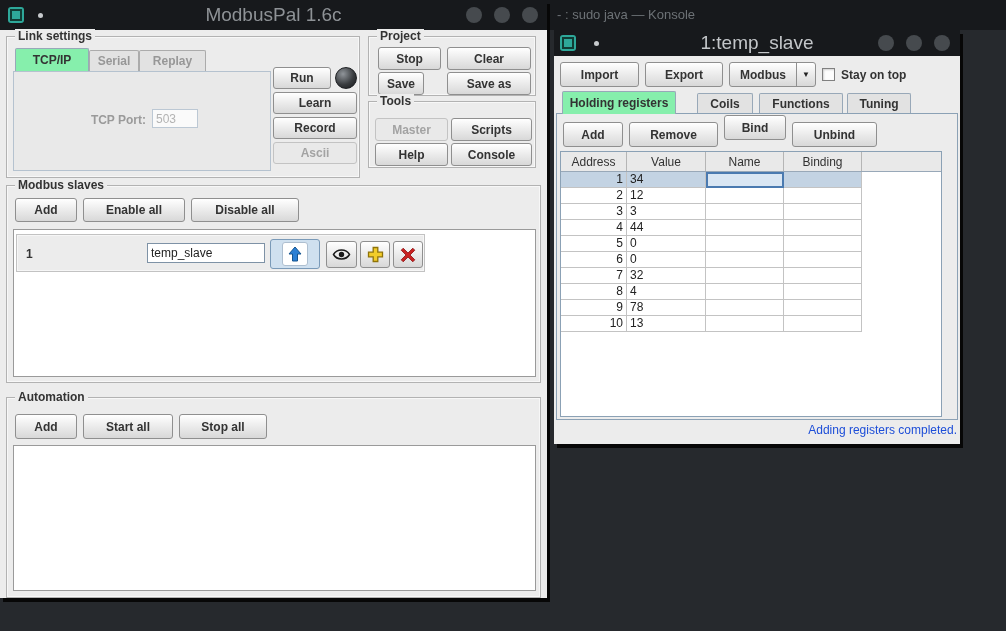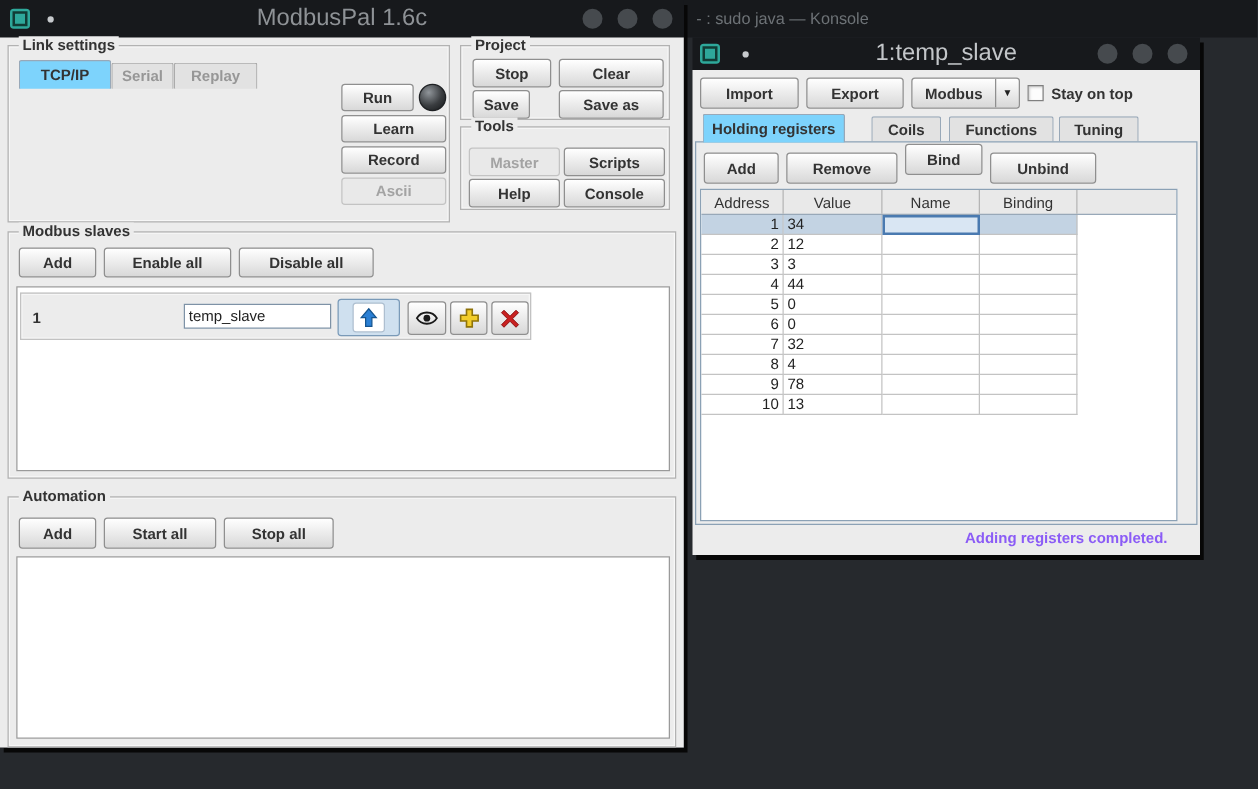--- a/index.html
+++ b/index.html
@@ -27,21 +27,21 @@
   .group-title { position:absolute; top:-8px; left:8px; background:#ececec; padding:0 3px; font-size:12px; font-weight:bold; color:#333; line-height:15px; }
 
   .btn { position:absolute; display:flex; align-items:center; justify-content:center; font-size:12px; font-weight:bold; color:#333;
          background:linear-gradient(#ffffff,#ebebeb 50%,#d8d8d8); border:1px solid #8f8f8f; border-radius:3px; }
   .btn.disabled { color:#a3a3a3; background:#e9e9e9; border-color:#c3c3c3; }
   .btn svg { display:block; }
 
   .tab { position:absolute; display:flex; align-items:center; justify-content:center; font-size:12px; font-weight:bold; color:#333;
          border:1px solid #98a8b8; border-bottom:none; border-radius:2px 2px 0 0; background:#e2e2e2; }
   .tab.dim { color:#979797; border-color:#ababab; }
-  .tab.sel { background:#7dd3fc; z-index:2; }
+  .tab.sel { background:#86efac; z-index:2; }
   .tabpanel { position:absolute; background:#e9e9e9; border:1px solid #b5c2cf; }
 
   .dim-label { font-weight:bold; font-size:12px; color:#9a9a9a; }
   .bold-label { font-weight:bold; font-size:12px; color:#333; }
   .textfield { position:absolute; border:1px solid #7e92a6; background:#fff; font-size:12px; color:#222; padding:0 3px; font-family:inherit; }
   .disabledfield { background:#fafafa; border:1px solid #bcc8d4; color:#b3b3b3; }
 
   .led { position:absolute; border-radius:50%; border:1px solid #1e2023;
          background:radial-gradient(circle at 35% 30%, #90959a, #3a3d40 55%, #141618); }
 
@@ -61,21 +61,21 @@
   .th { font-size:12px; color:#333; display:flex; align-items:center; justify-content:center; border-right:1px solid #b5b5b5; }
   .trow { display:flex; height:16px; }
   .tcell { font-size:12px; color:#222; border-right:1px solid #c3c3c3; border-bottom:1px solid #c3c3c3; padding:0 3px; line-height:15px; overflow:hidden; white-space:nowrap; }
   .c-address { width:66px; text-align:right; }
   .c-value { width:79px; }
   .c-name { width:78px; }
   .c-binding { width:78px; }
   .trow.selected .tcell { background:#c3d3e3; }
   .trow.selected .tcell.editing { background:#d9e6f3; border:2px solid #4a7ab0; padding:0 1px; line-height:11px; }
 
-  .status { position:absolute; left:0; top:367px; width:100%; text-align:right; padding-right:26px; font-weight:bold; font-size:12px; color:#8b5cf6; }
+  .status { position:absolute; left:0; top:367px; width:100%; text-align:right; padding-right:3px; font-weight:normal; font-size:12px; color:#1d4ed8; }
 </style>
 </head>
 <body>
 
 <div class="konsole-bar">
   <span class="konsole-title">- : sudo java — Konsole</span>
 </div>
 
 <div class="window" style="left:0;top:0;width:547px;height:598px;">
   <div class="titlebar" style="height:30px;">
@@ -88,20 +88,24 @@
       <span class="circle"></span>
     </span>
   </div>
   <div class="win-body" style="top:30px;height:568px;">
 
     <div class="group" style="left:6px;top:6px;width:354px;height:142px;">
       <span class="group-title">Link settings</span>
       <div class="tab sel" style="left:8px;top:11px;width:74px;height:23px;">TCP/IP</div>
       <div class="tab dim" style="left:82px;top:13px;width:50px;height:21px;">Serial</div>
       <div class="tab dim" style="left:132px;top:13px;width:67px;height:21px;">Replay</div>
+      <div class="tabpanel" style="left:6px;top:34px;width:258px;height:100px;">
+        <span class="dim-label" style="position:absolute;left:60px;top:41px;width:72px;text-align:right;">TCP Port:</span>
+        <input class="textfield disabledfield" style="left: 138px; top: 37px; width: 46px; height: 19px;" disabled="" value="503">
+      </div>
       <div class="btn" style="left:266px;top:30px;width:58px;height:22px;">Run</div>
       <div class="led" style="left:328px;top:30px;width:22px;height:22px;"></div>
       <div class="btn" style="left:266px;top:55px;width:84px;height:22px;">Learn</div>
       <div class="btn" style="left:266px;top:80px;width:84px;height:22px;">Record</div>
       <div class="btn disabled" style="left:266px;top:105px;width:84px;height:22px;">Ascii</div>
     </div>
 
     <div class="group" style="left:368px;top:6px;width:168px;height:60px;">
       <span class="group-title">Project</span>
       <div class="btn" style="left:9px;top:10px;width:63px;height:23px;">Stop</div>

